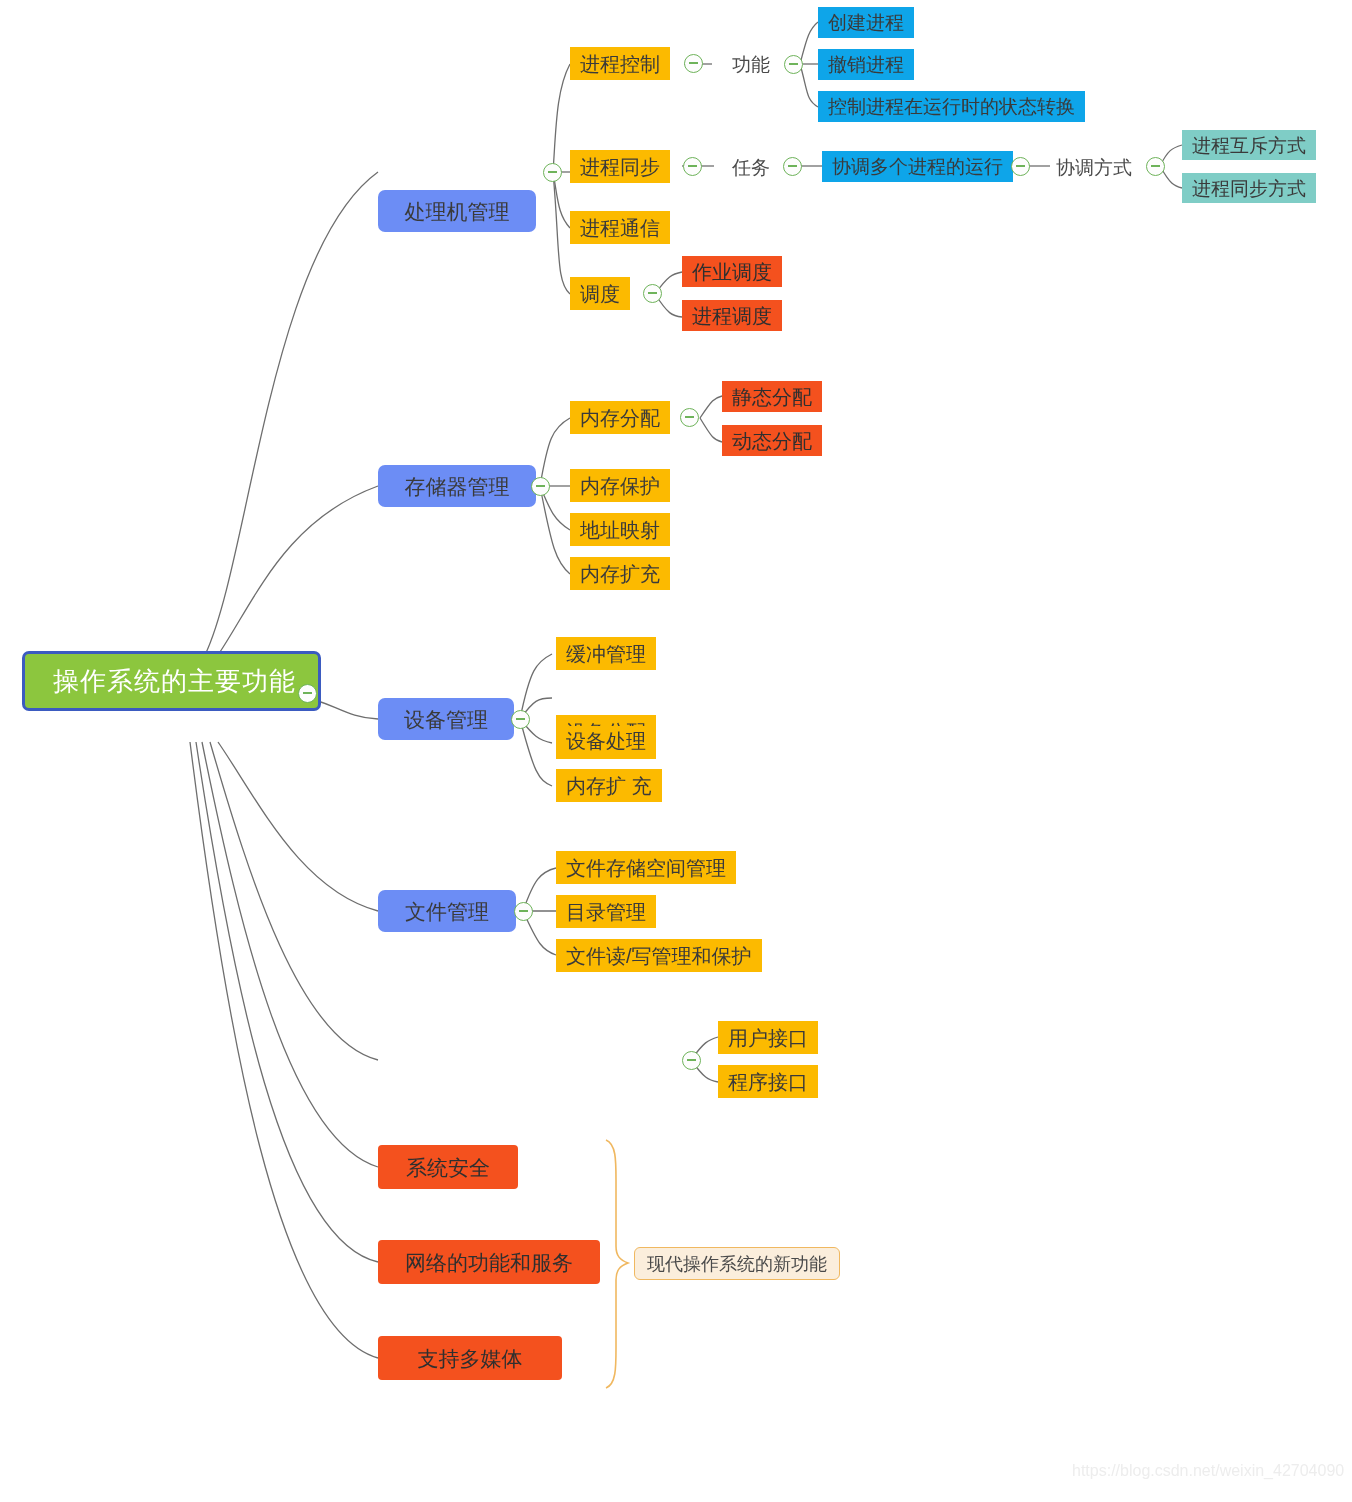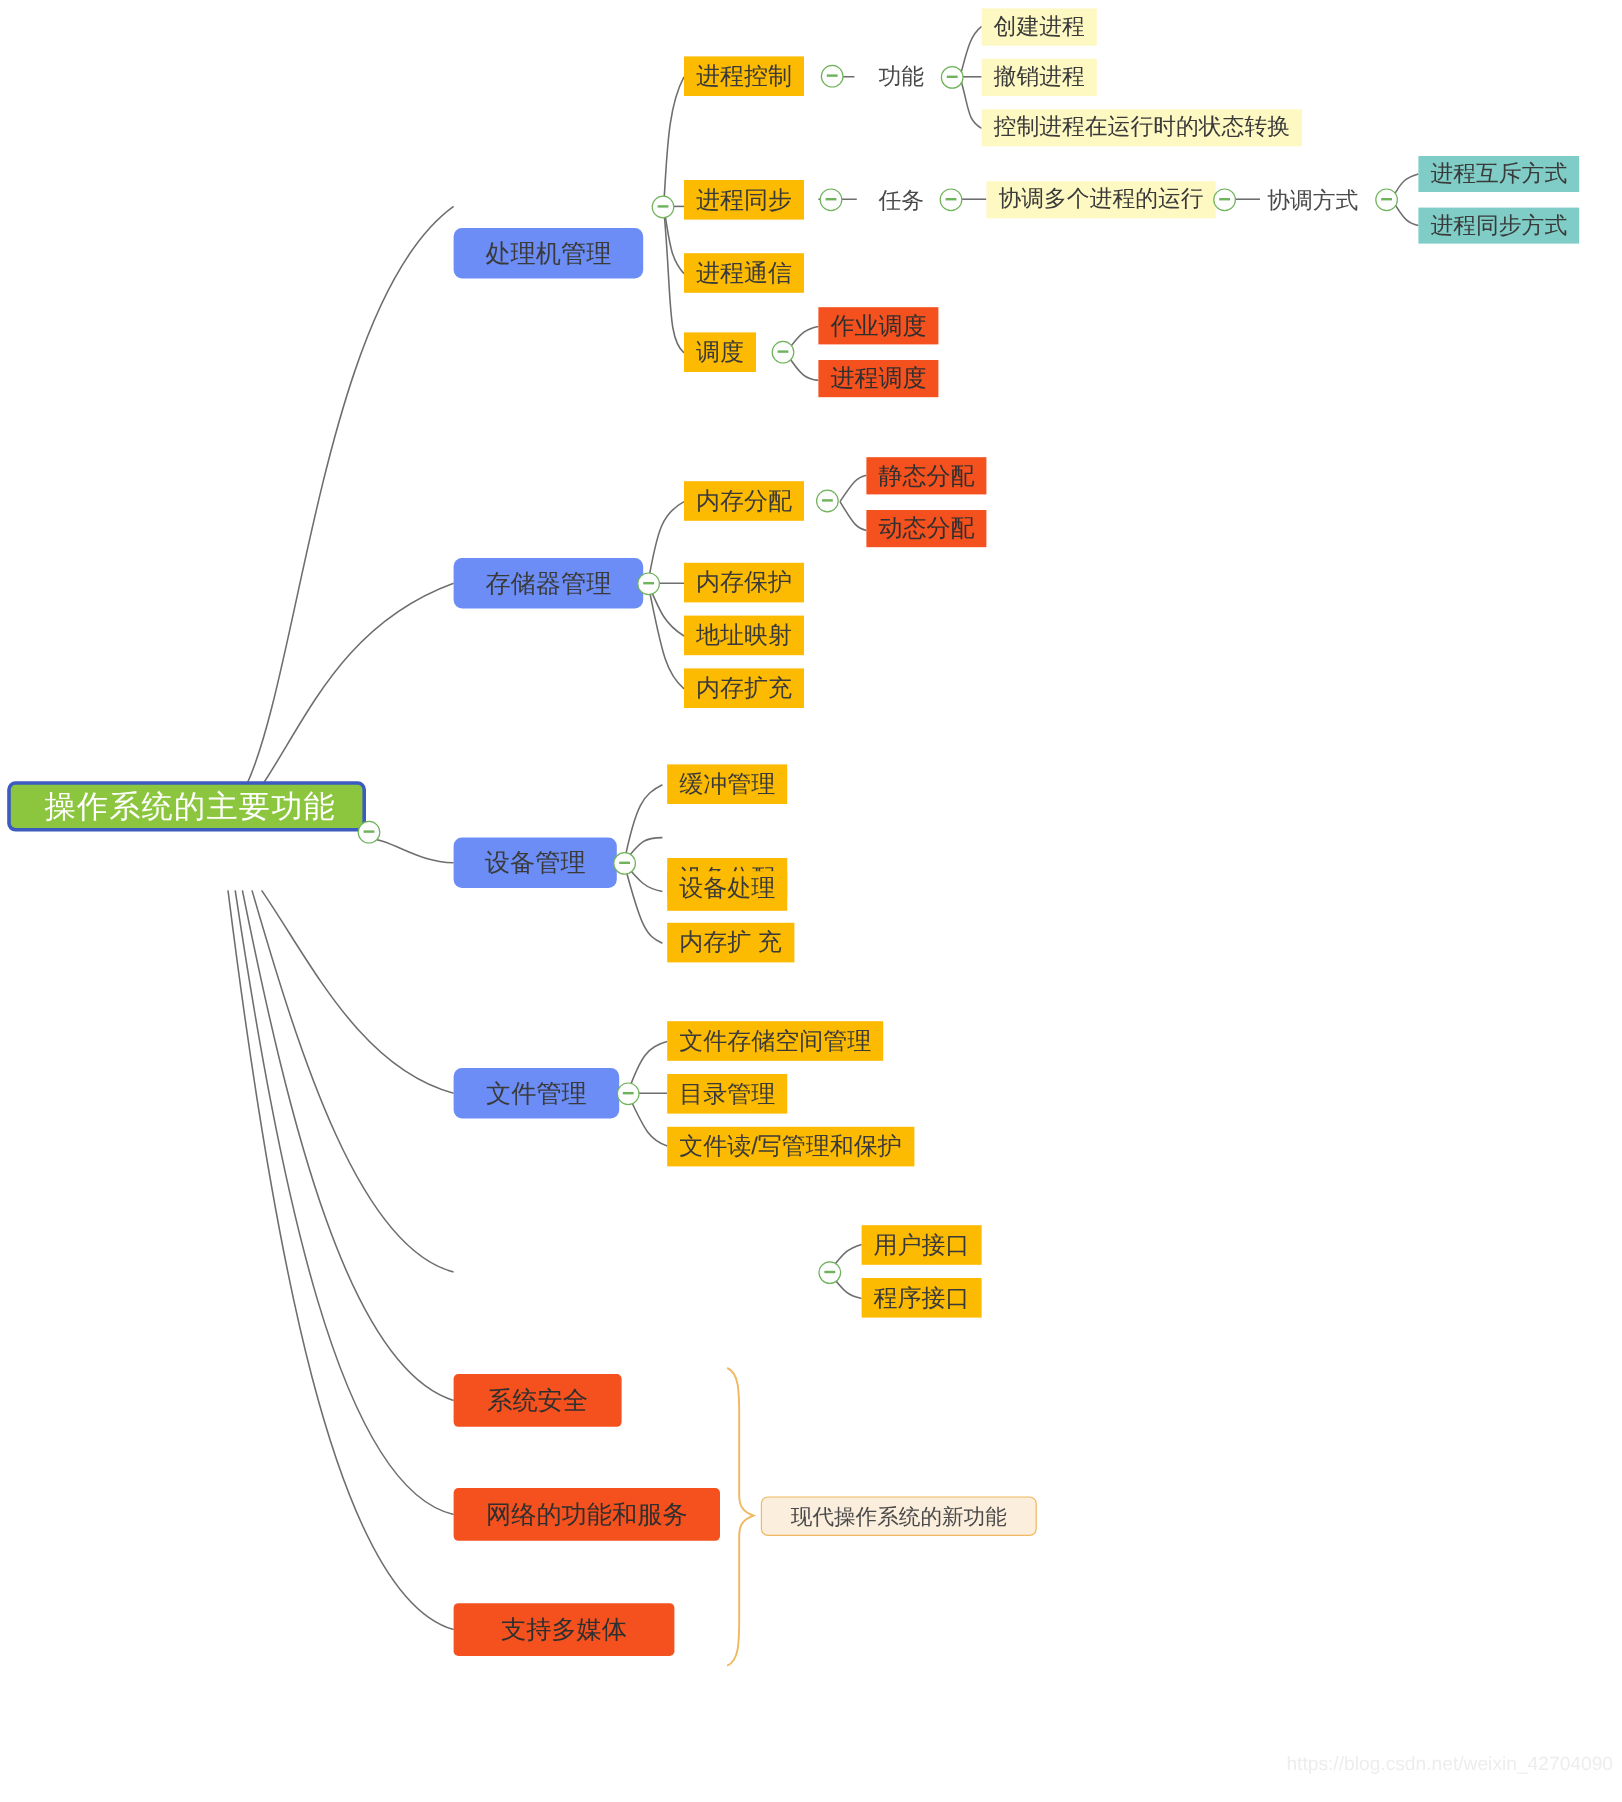--- a/index.html
+++ b/index.html
@@ -68,21 +68,21 @@
   }
   
   .n-orange {
     background: #F4511E;
     color: #2f2f2f;
     font-size: 20px;
     padding: 0 10px;
   }
   
   .n-green {
-    background: #fef9c3;
+    background: #0ea5e9;
     color: #3a3a3a;
     font-size: 19px;
     padding: 0 10px;
   }
   
   .n-teal {
     background: #7FCDC6;
     color: #3a3a3a;
     font-size: 19px;
     padding: 0 10px;
@@ -94,21 +94,21 @@
     font-size: 19px;
     padding: 0 8px;
   }
   
   .n-annot {
     background: #FBEEDC;
     border: 1px solid #F0B860;
     border-radius: 6px;
     color: #4a4a4a;
     font-size: 18px;
-    padding: 0 24px;
+    padding: 0 12px;
   }
   .toggle {
     position: absolute;
     width: 19px;
     height: 19px;
     border-radius: 50%;
     border: 1.5px solid #6EB35A;
     background: #fdfdfd;
     box-sizing: border-box;
   }
@@ -197,21 +197,21 @@
     </g>
 
     <g fill="none" stroke="#F0B860" stroke-width="1.6">
       <path d="M 606 1140 C 616 1144 616 1160 616 1180
                L 616 1246 C 616 1256 620 1260 628 1263
                C 620 1266 616 1270 616 1280
                L 616 1348 C 616 1368 616 1384 606 1388"></path>
     </g>
   </svg>
 
-  <div class="node n-root" style="left:6px; top:651px; height:42px;padding-left:28px;">操作系统的主要功能</div>
+  <div class="node n-root" style="left:22px; top:651px; height:60px;padding-left:28px;">操作系统的主要功能</div>
   <div class="toggle" style="left:298px; top:684px;"></div>
 
   <div class="node n-blue" style="left:378px; top:151px; width:158px; height:42px;margin-top:39px;">处理机管理</div>
   <div class="toggle" style="left:543px; top:163px;"></div>
 
   <div class="node n-yellow" style="left:570px; top:47px; height:33px;">进程控制</div>
   <div class="toggle" style="left:684px; top:54px;"></div>
   <div class="node n-plain" style="left:724px; top:49px; height:30px;">功能</div>
   <div class="toggle" style="left:784px; top:55px;"></div>
   <div class="node n-green" style="left:818px; top:7px; height:31px;">创建进程</div>

